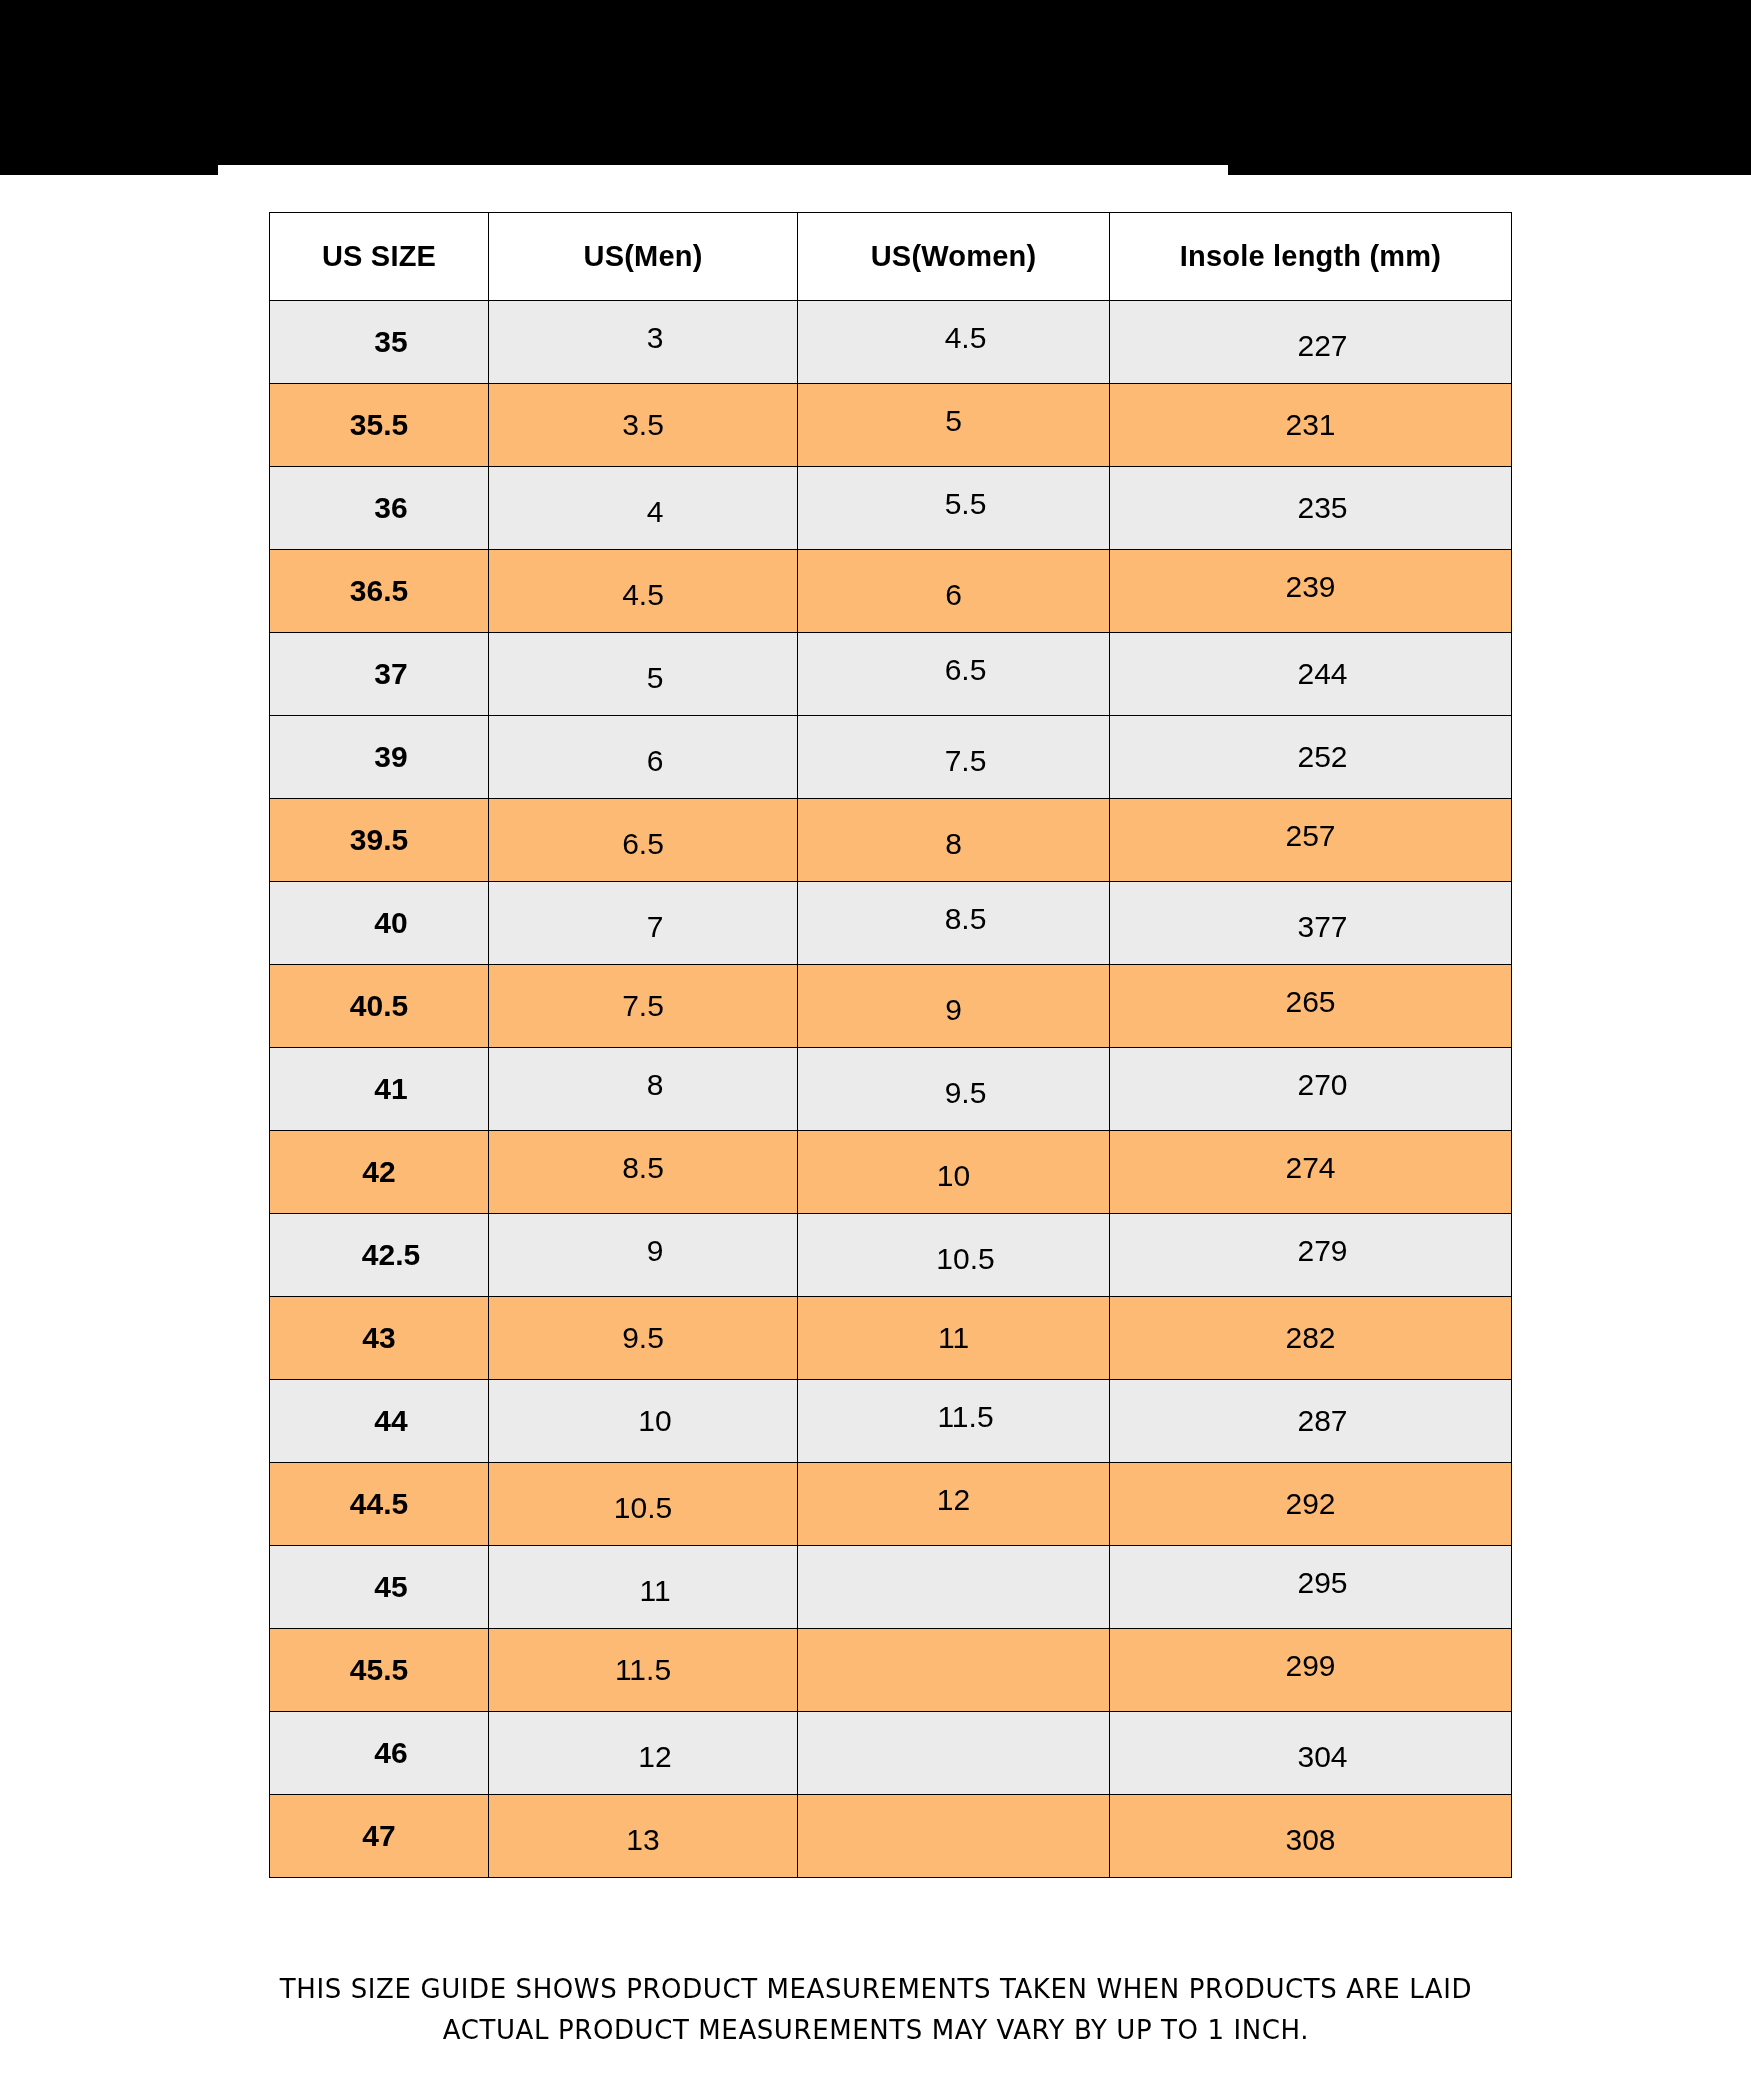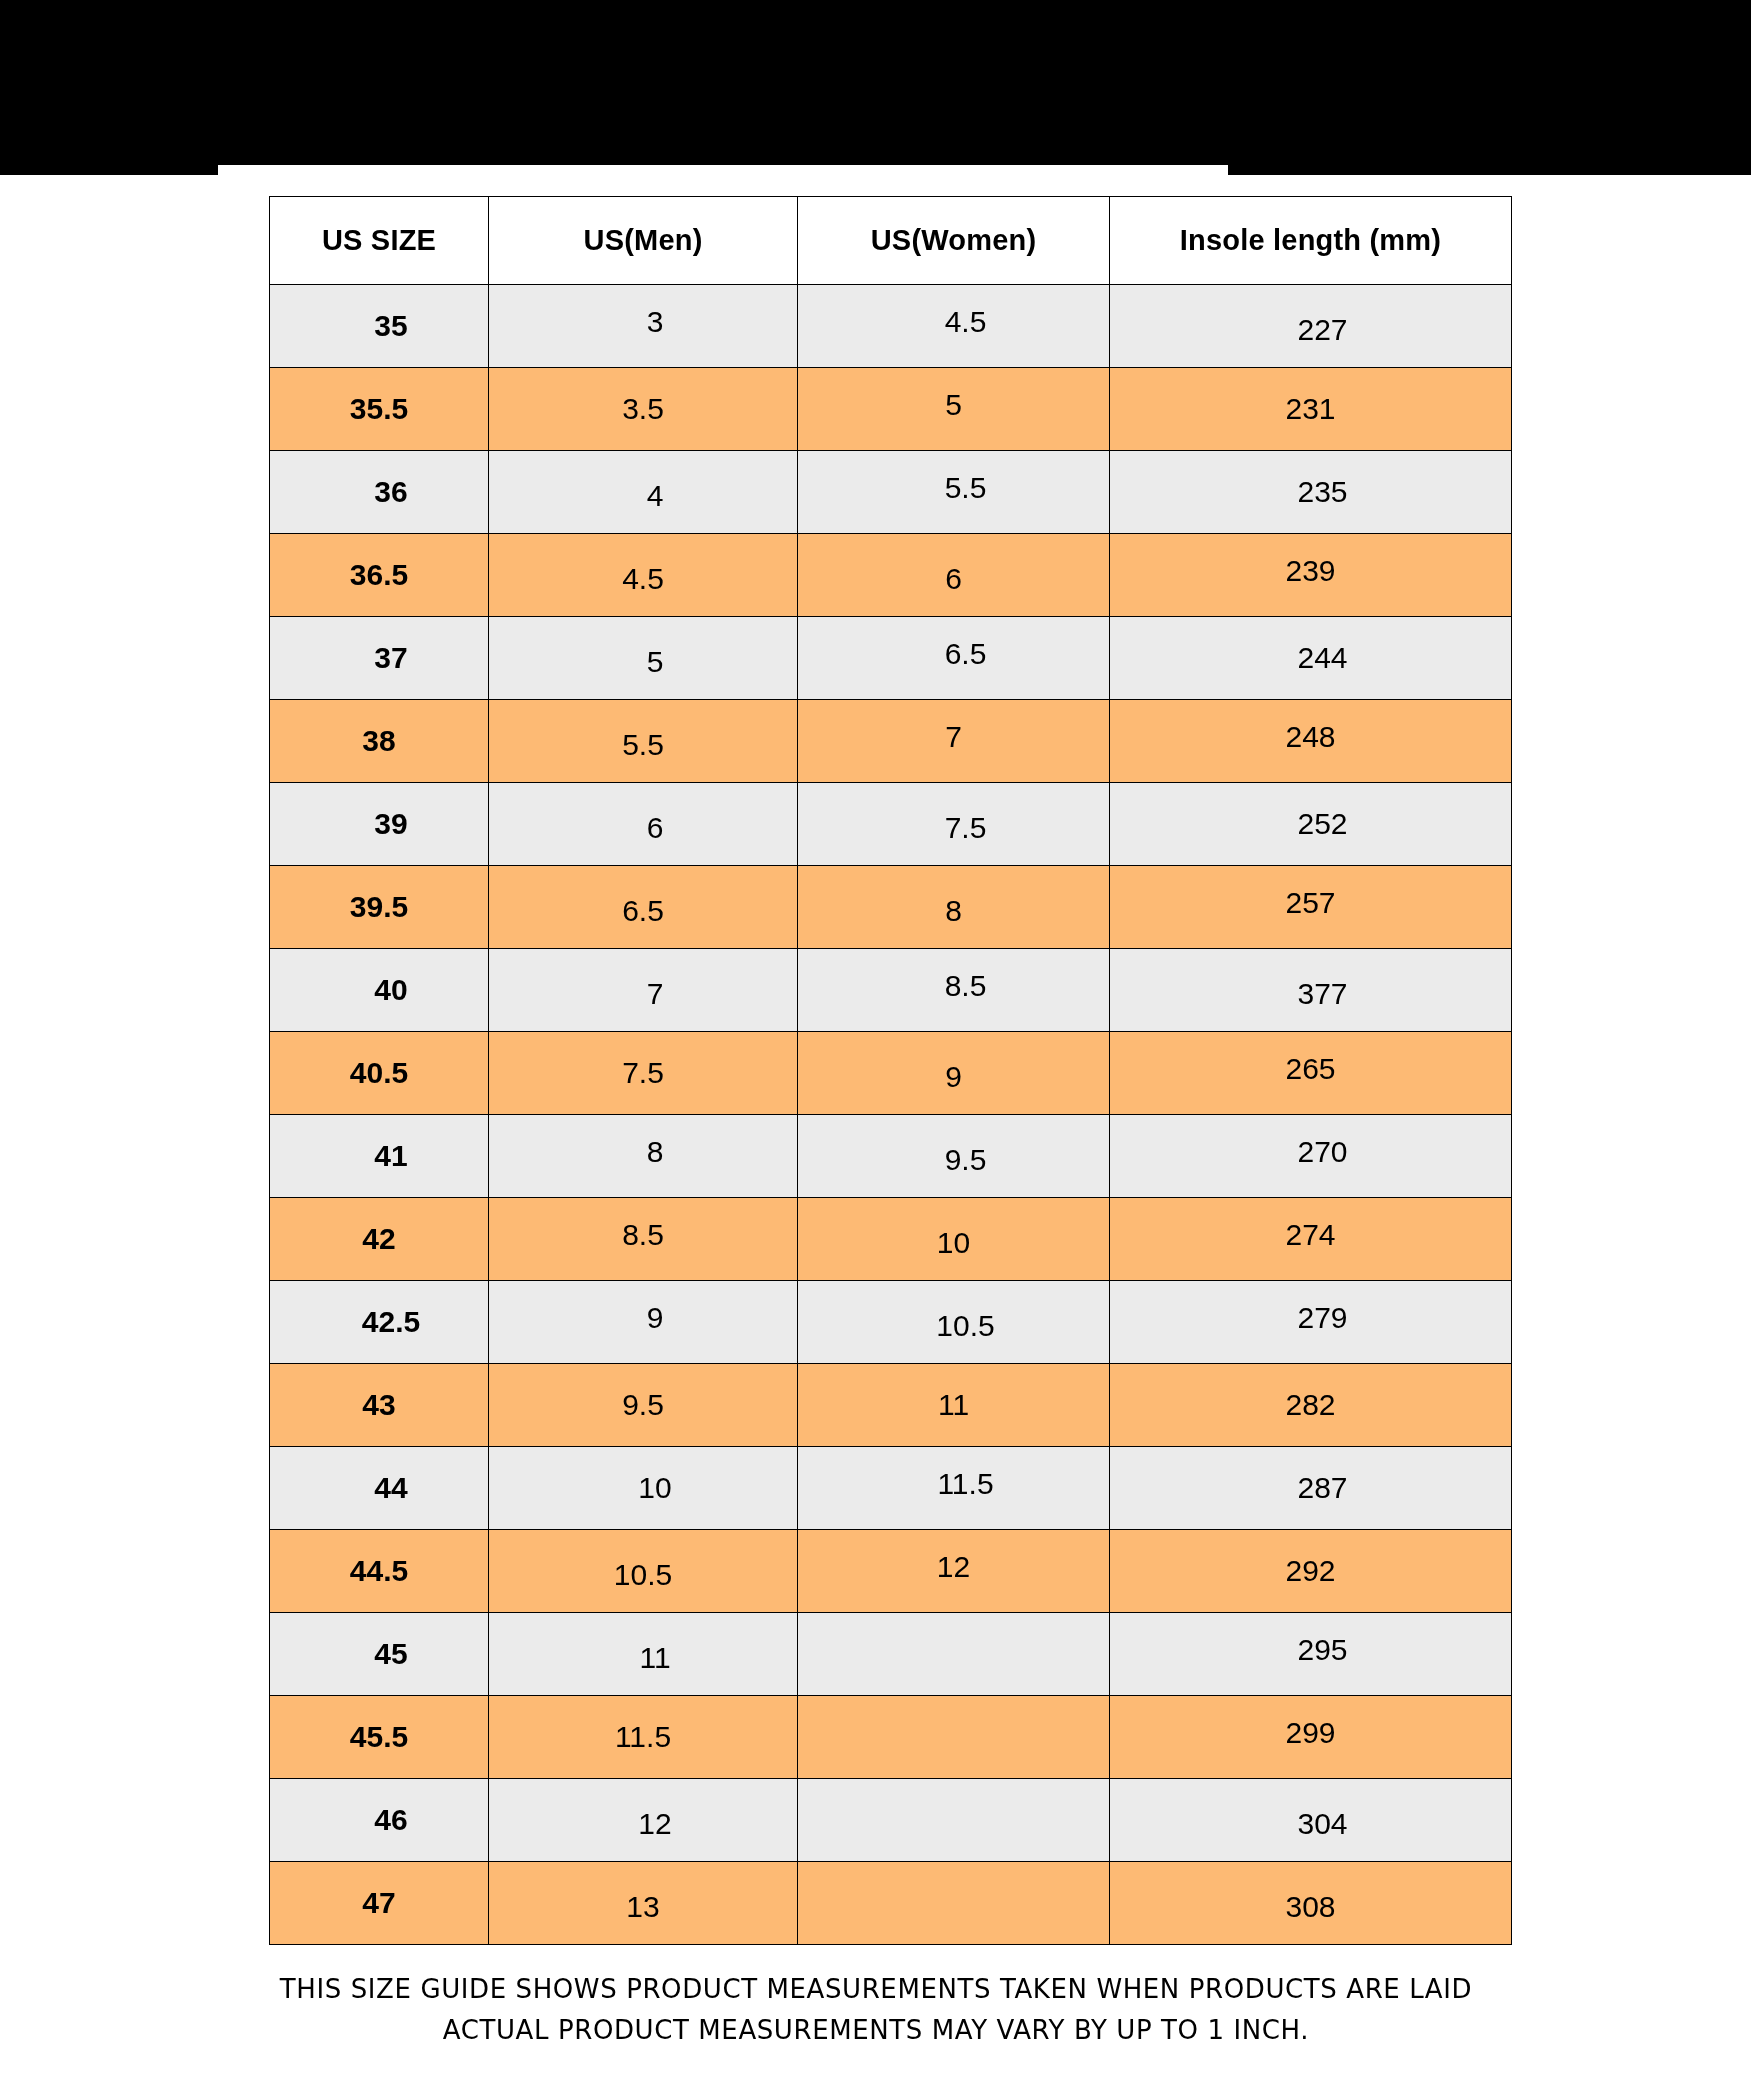--- a/index.html
+++ b/index.html
@@ -42,21 +42,21 @@
     top: 165px;
     left: 1228px;
     width: 524px;
     height: 9.7px;
     background: #000000;
   }
 
   
   .table-wrap {
     position: absolute;
-    top: 196px;
+    top: 212px;
     left: 269px;
     width: 1242px;
   }
   table.size-table {
     border-collapse: collapse;
     width: 1242px;
     table-layout: fixed;
   }
   table.size-table col.c0 { width: 219px; }
   table.size-table col.c1 { width: 309px; }
@@ -156,26 +156,20 @@
           <td class="nudge-down">4.5</td>
           <td class="nudge-down">6</td>
           <td class="nudge-up">239</td>
         </tr>
         <tr class="shaded">
           <td class="col-size">37</td>
           <td class="nudge-down">5</td>
           <td class="nudge-up">6.5</td>
           <td>244</td>
         </tr>
-        <tr class="plain">
-          <td class="col-size">38</td>
-          <td class="nudge-down">5.5</td>
-          <td class="nudge-up">7</td>
-          <td class="nudge-up">248</td>
-        </tr>
         <tr class="shaded">
           <td class="col-size">39</td>
           <td class="nudge-down">6</td>
           <td class="nudge-down">7.5</td>
           <td>252</td>
         </tr>
         <tr class="plain">
           <td class="col-size">39.5</td>
           <td class="nudge-down">6.5</td>
           <td class="nudge-down">8</td>

